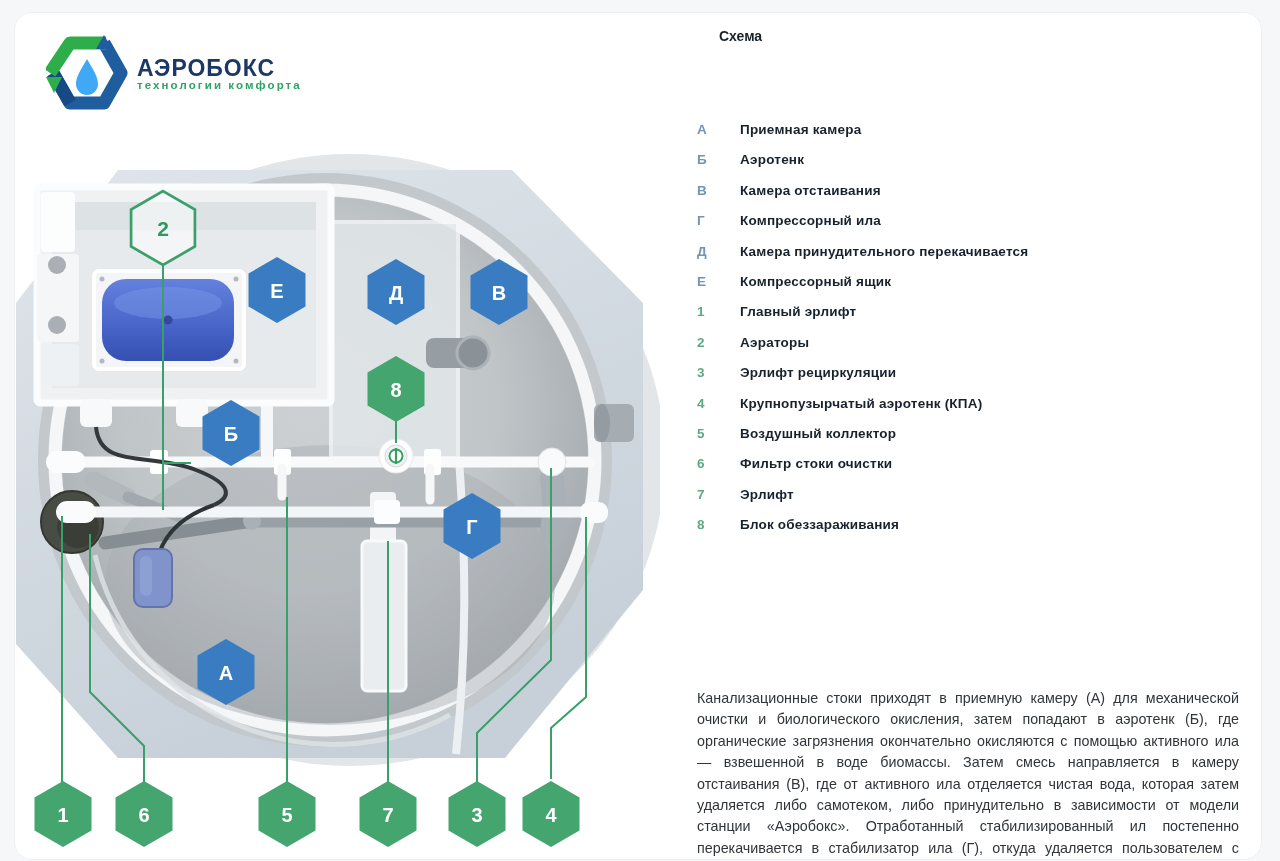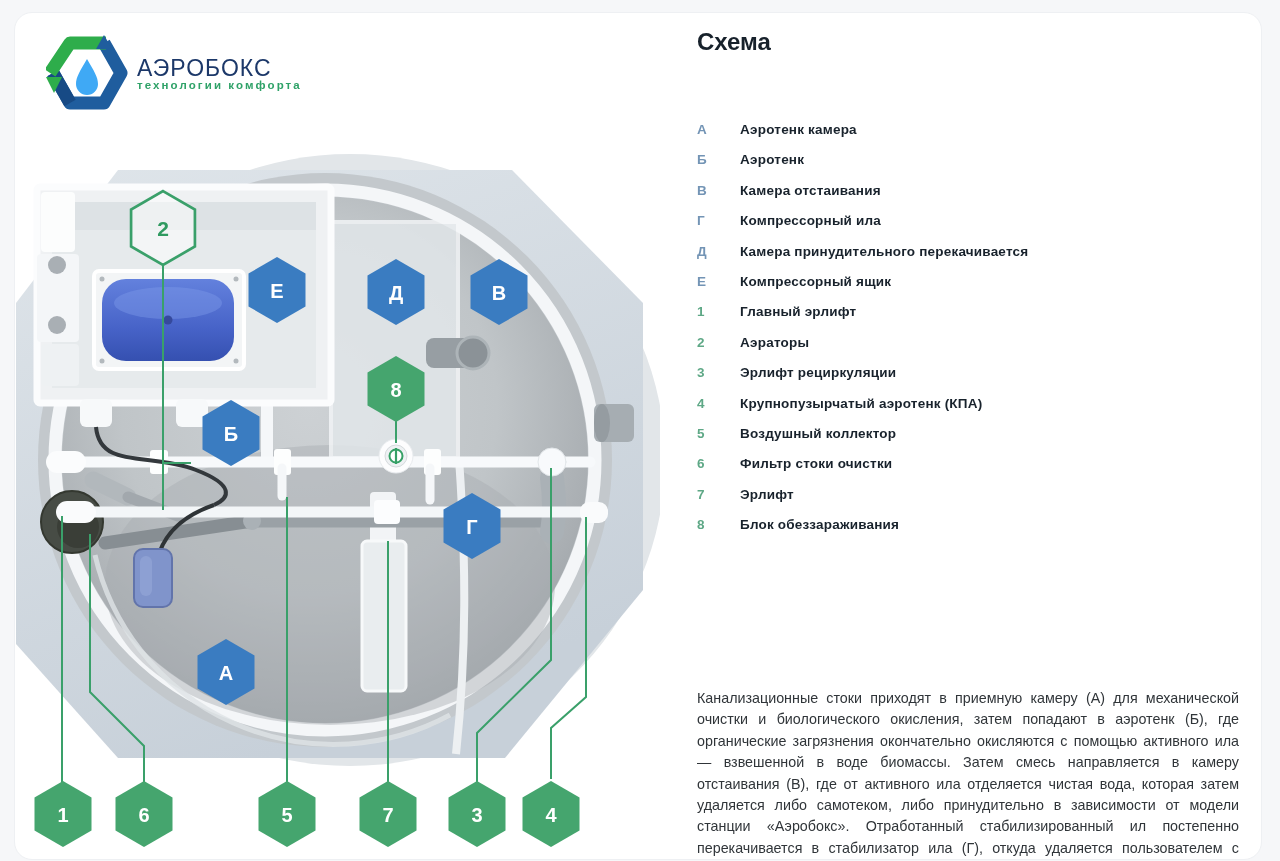--- a/index.html
+++ b/index.html
@@ -10,29 +10,29 @@
     -webkit-font-smoothing:antialiased;
   }
   .card{
     position:absolute;left:14px;top:12px;width:1246px;height:846px;
     background:#ffffff;border:1px solid #eef0f3;border-radius:18px;
   }
   
   .logo{position:absolute;left:46px;top:35px;display:flex;align-items:center;}
   .logo-text{margin-left:9px;}
   .logo-title{
-    font-size:23px;font-weight:400;color:#1c3869;letter-spacing:1px;line-height:1;
+    font-size:23px;font-weight:700;color:#1c3869;letter-spacing:1px;line-height:1;
   }
   .logo-subtitle{
     font-size:11.5px;font-weight:700;color:#2fa268;letter-spacing:2.1px;line-height:1;
   }
   
   .schema-title{
-    position:absolute;left:697px;top:28px;
-    font-size:24px;font-weight:800;color:#17212b;
+    position:absolute;left:719px;top:28px;
+    font-size:14px;font-weight:800;color:#17212b;
   }
   .legend{position:absolute;left:697px;top:123px;width:540px;}
   .legend-row{display:flex;align-items:baseline;margin-bottom:16.4px;height:14px;line-height:14px;}
   .legend-key{
     width:15px;flex:0 0 15px;margin-right:28px;
     font-size:13.5px;font-weight:700;
   }
   .legend-key.letter{color:#7394b5;}
   .legend-key.number{color:#5ea886;}
   .legend-label{font-size:13.5px;font-weight:700;color:#18222c;letter-spacing:.2px;}
@@ -64,21 +64,21 @@
     <div class="logo-title">АЭРОБОКС</div>
     <div class="logo-subtitle">технологии комфорта</div>
   </div>
 </div>
 
 <div class="schema-title">Схема</div>
 
 <div class="legend">
   <div class="legend-row">
       <span class="legend-key letter">А</span>
-      <span class="legend-label">Аэротенк камера</span>
+      <span class="legend-label">Приемная камера</span>
     </div>
   <div class="legend-row">
       <span class="legend-key letter">Б</span>
       <span class="legend-label">Аэротенк</span>
     </div>
   <div class="legend-row">
       <span class="legend-key letter">В</span>
       <span class="legend-label">Камера отстаивания</span>
     </div>
   <div class="legend-row">

